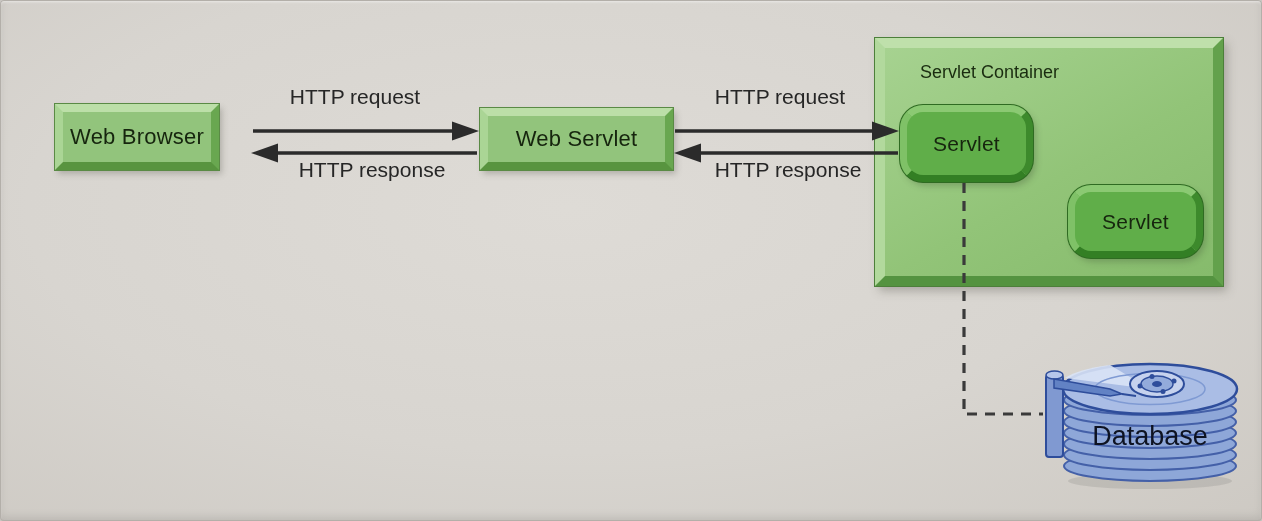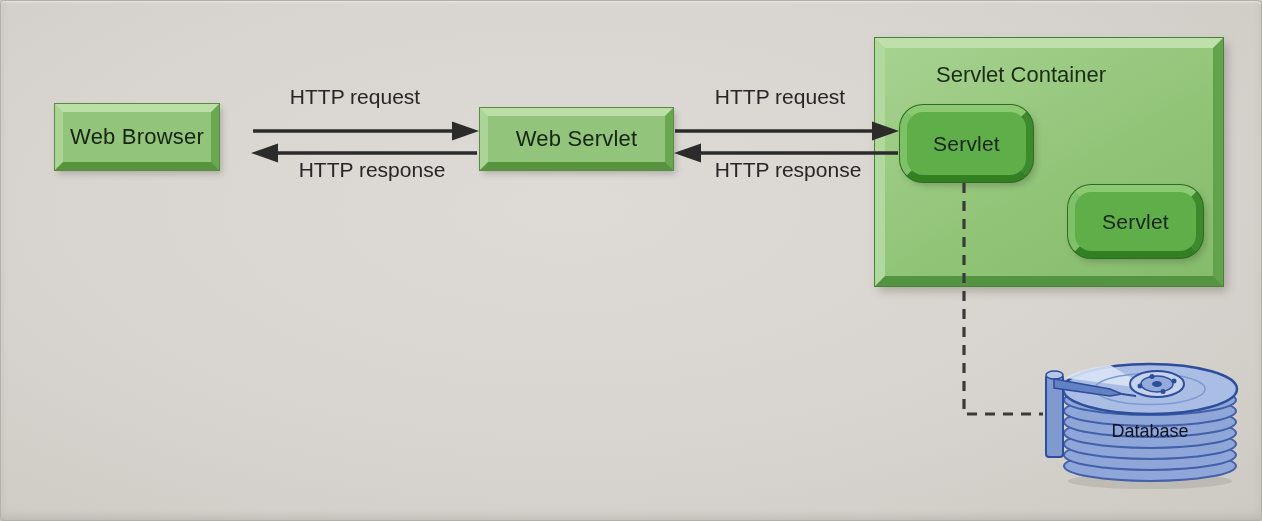--- a/index.html
+++ b/index.html
@@ -35,29 +35,29 @@
   .servlet-box{
     border-width:7px;
     border-color:#8bc973 #3d8a2c #337f24 #7fc167;
     background:#60ae49;
     box-shadow:0 0 0 1px #2f6b22, 3px 4px 6px rgba(60,80,50,.30);
     font-size:21px;
     border-radius:23px;
   }
   .container-title{
     position:absolute;left:920px;top:62px;
-    font-size:22px;color:#1a2c10;z-index:1;margin-left:16px;
+    font-size:18px;color:#1a2c10;z-index:1;
   }
   .edge-label{
     position:absolute;transform:translateX(-50%);
     font-size:21px;color:#262626;z-index:3;white-space:nowrap;
   }
   .db-label{
     position:absolute;transform:translateX(-50%);
-    font-size:18px;color:#0e1322;z-index:3;white-space:nowrap;
+    font-size:27px;color:#0e1322;z-index:3;white-space:nowrap;
   }
   .overlay{
     position:absolute;left:0;top:0;z-index:2;pointer-events:none;
   }
   .z1{z-index:1;}
 </style>
 </head>
 <body>
 
 <div class="canvas">

